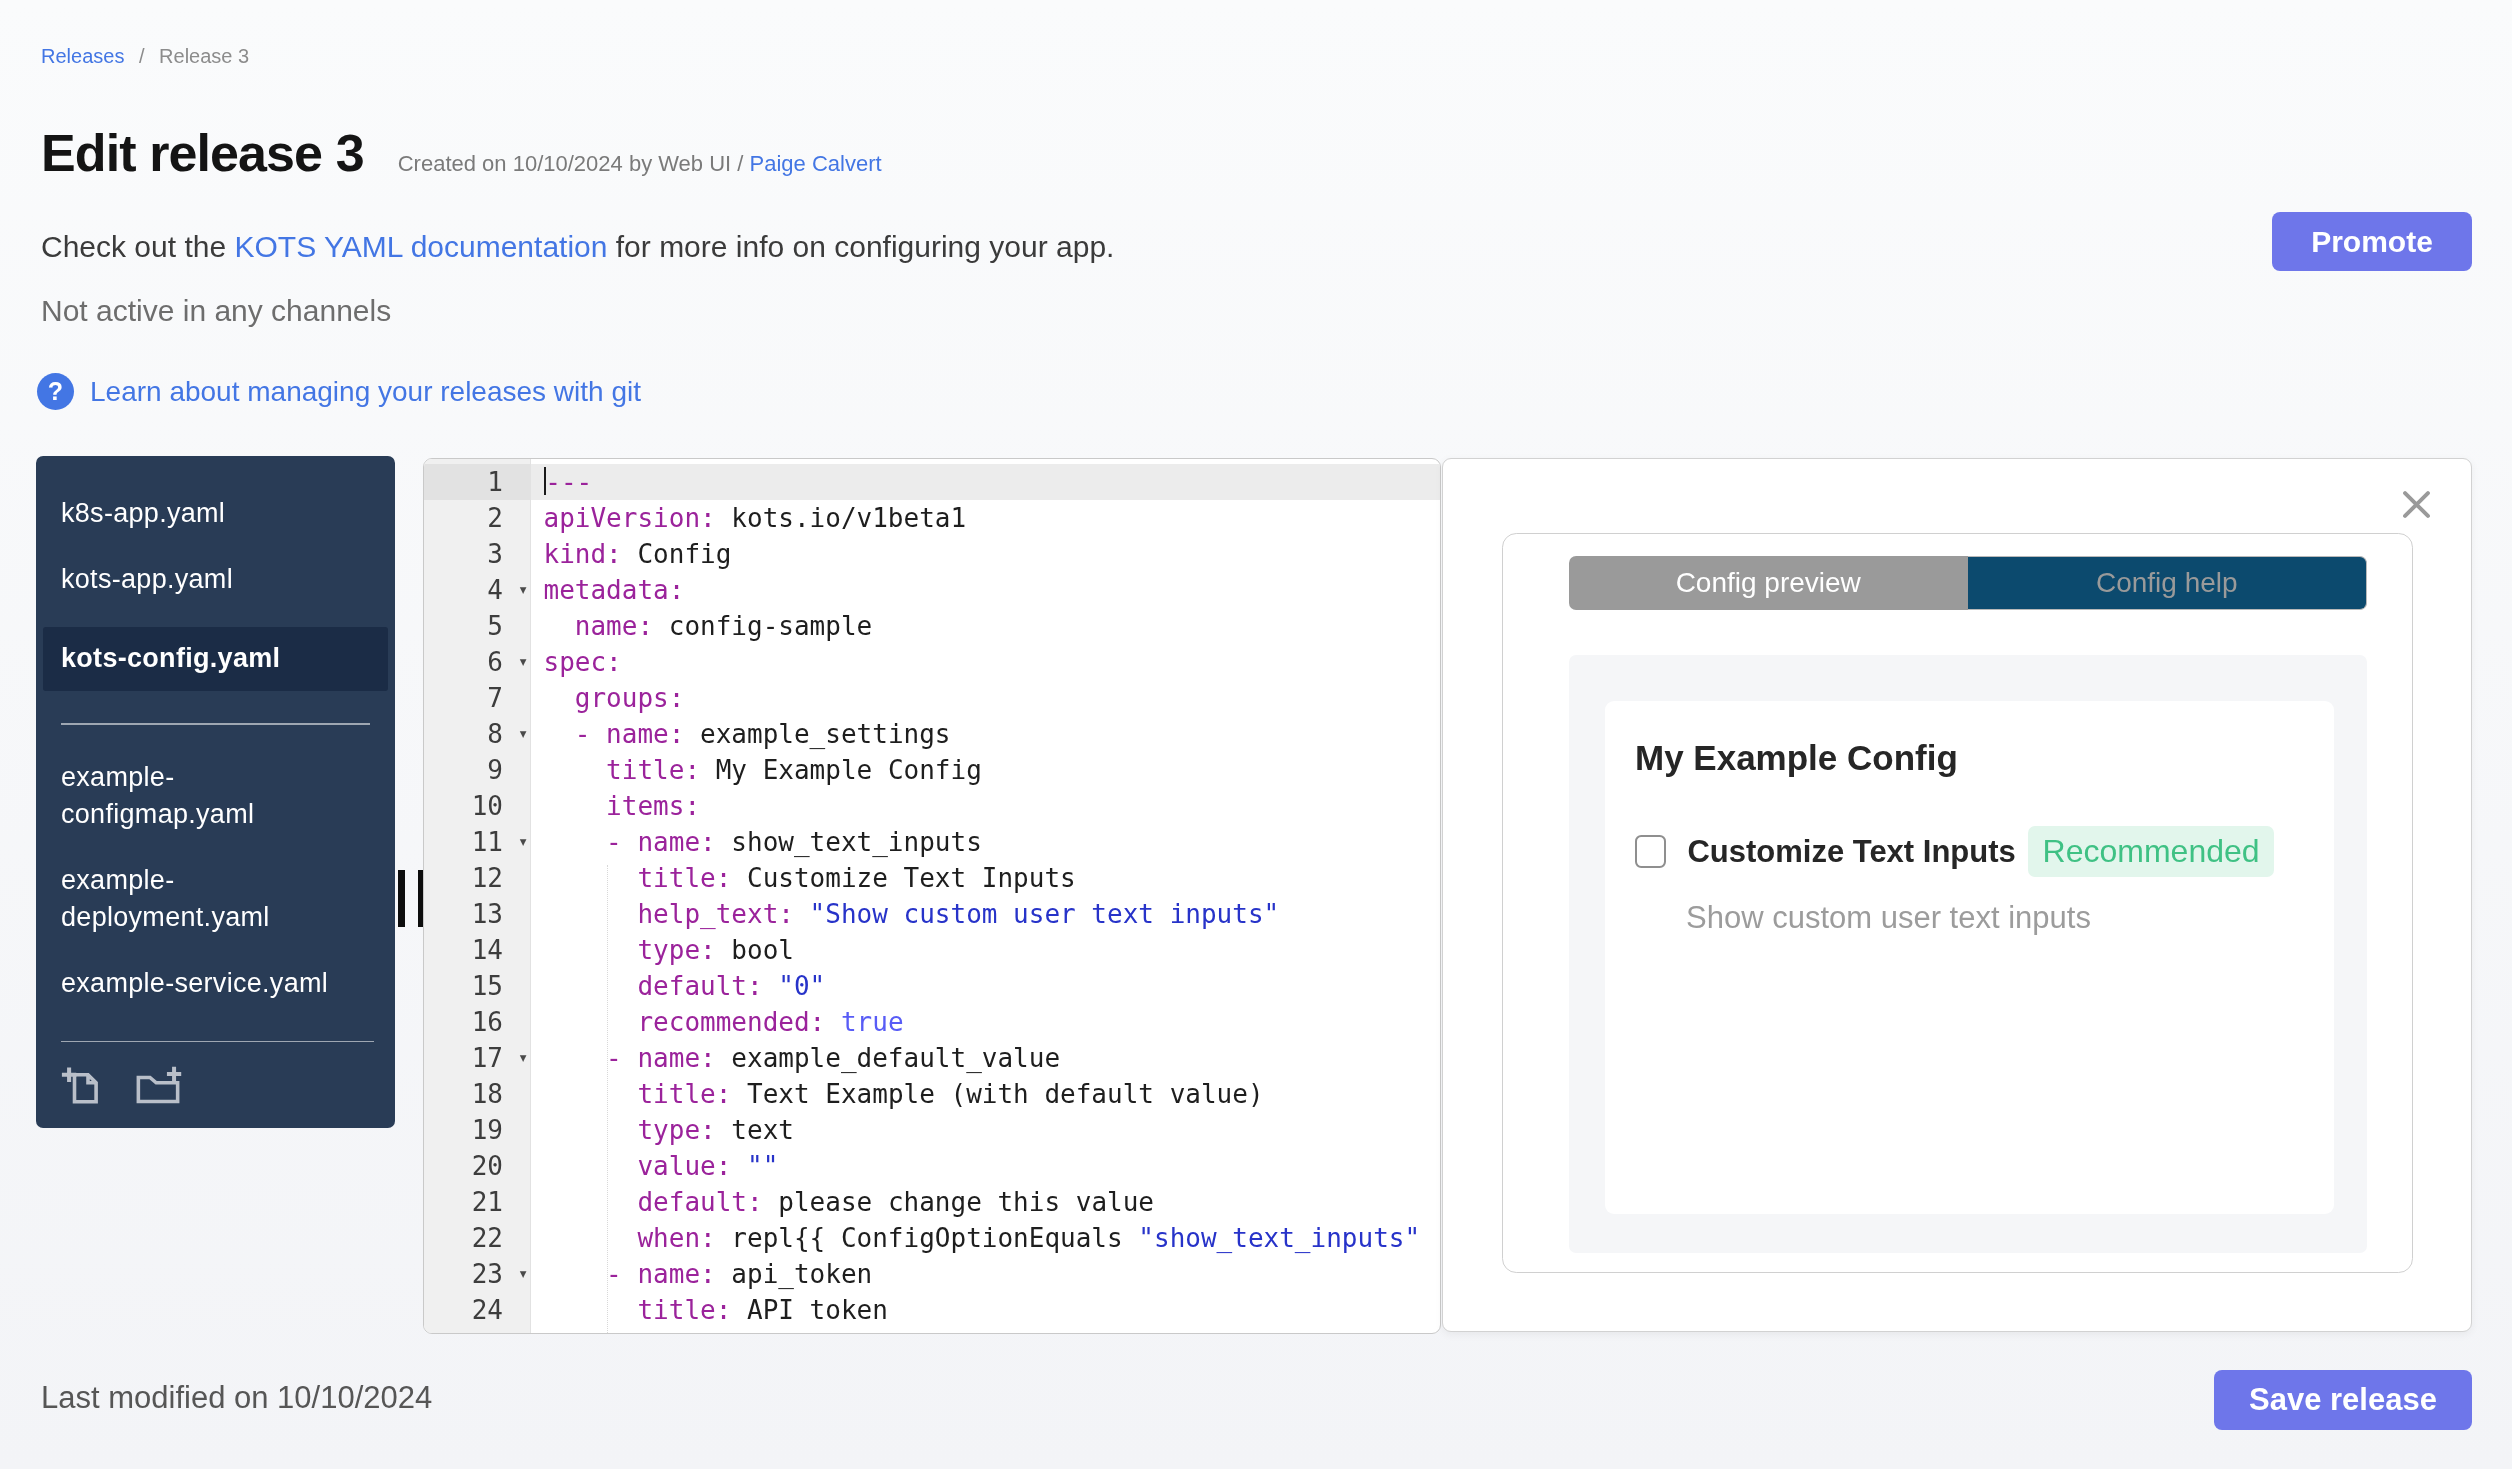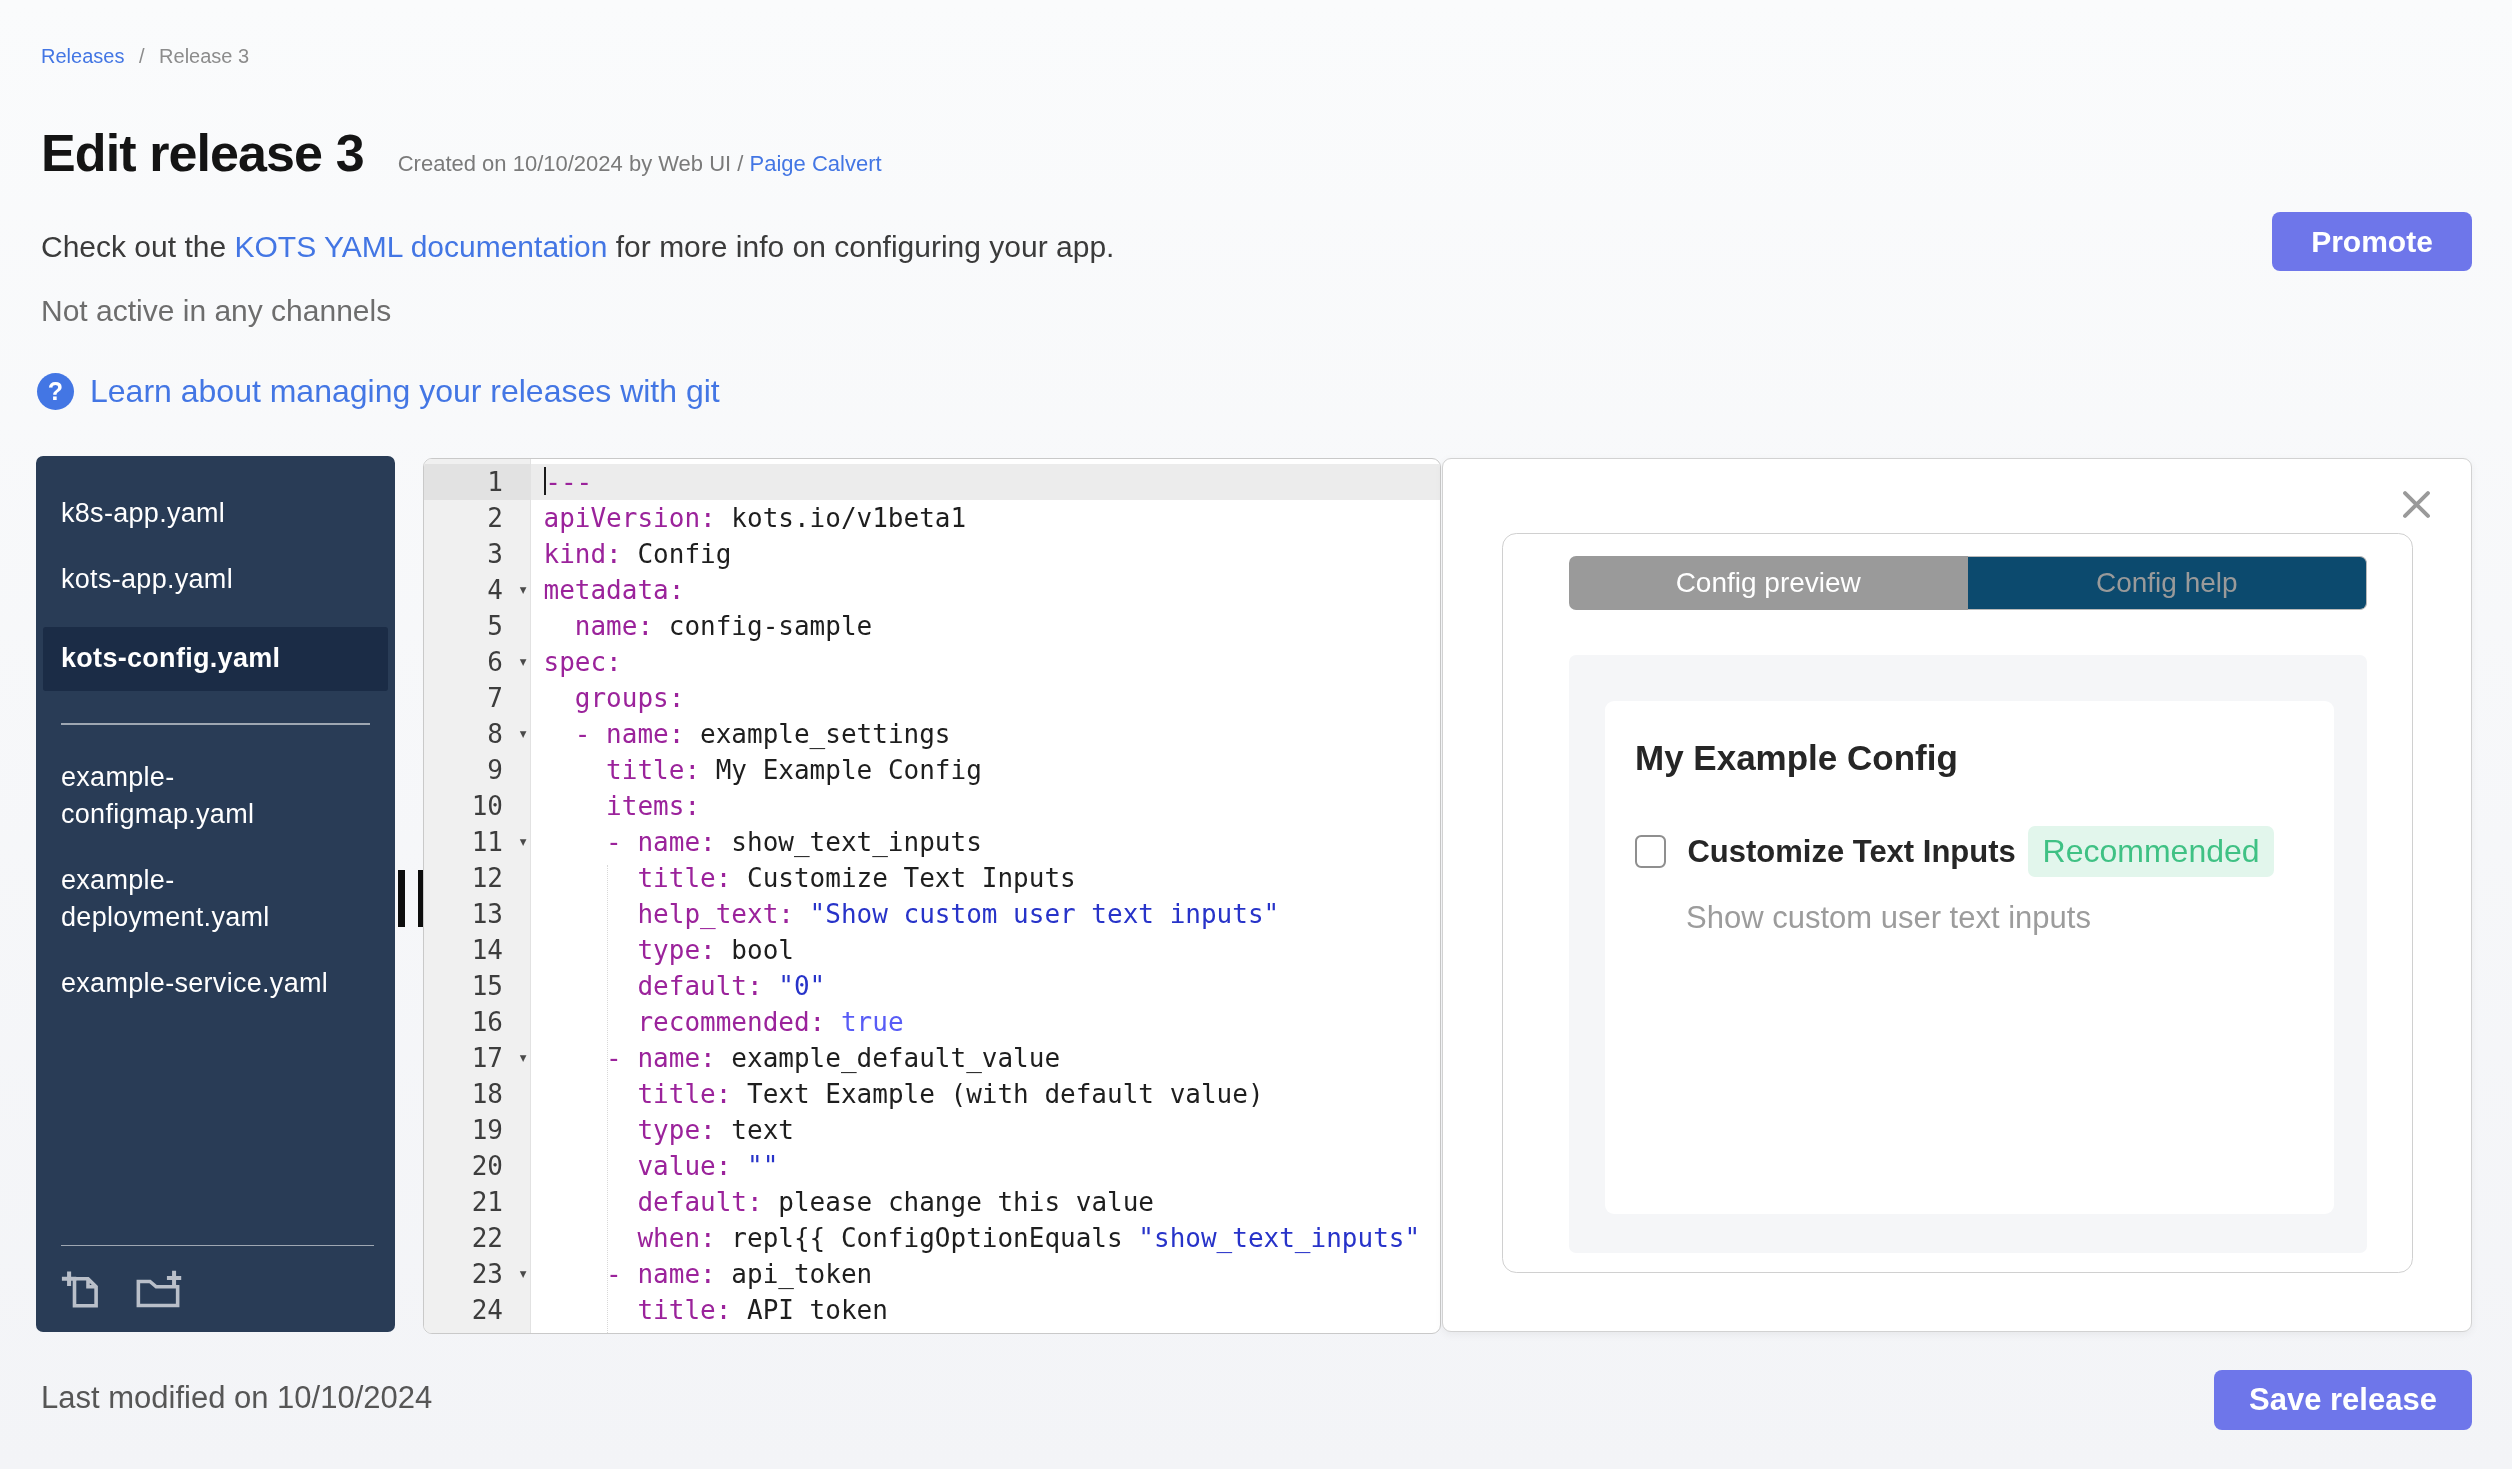--- a/index.html
+++ b/index.html
@@ -20,30 +20,30 @@
   .title-row { position:absolute; left:41px; top:123px; display:flex; align-items:baseline; }
   .page-title { font-size:52px; font-weight:bold; color:#141414; letter-spacing:-0.9px; }
   .created-on { font-size:22px; color:#7a7a7a; margin-left:34px; }
 
   .doc-line { position:absolute; left:41px; top:230px; font-size:30px; color:#3b3b3b; }
   .channel-status { position:absolute; left:41px; top:294px; font-size:30px; color:#6d6d6d; }
 
   .git-line { position:absolute; left:37px; top:373px; display:flex; align-items:center; }
   .q-icon { width:37px; height:37px; border-radius:50%; background:var(--link); color:#fff;
             font-size:25px; font-weight:bold; display:flex; align-items:center; justify-content:center; flex:none; }
-  .git-line .link { font-size:32px; margin-left:16px; }
+  .git-line .link { font-size:28px; margin-left:16px; }
 
   .btn { background:var(--button-bg); color:#fff; font-weight:bold; border:none; border-radius:8px;
          display:flex; align-items:center; justify-content:center; cursor:pointer;
          font-family:"Liberation Sans", sans-serif; position:absolute; }
   .promote-btn { left:2272px; top:212px; width:200px; height:59px; font-size:30px; }
   .save-btn { left:2214px; top:1370px; width:258px; height:60px; font-size:31px; }
 
   
-  .sidebar { position:absolute; left:36px; top:456px; width:359px; height:876px;
+  .sidebar { position:absolute; left:36px; top:456px; width:359px; height:672px;
              background:var(--sidebar-bg); border-radius:7.1px; box-sizing:border-box; overflow:hidden; }
   .file-list { padding:39px 25px 0 25px; }
   .file-item { color:#fff; font-size:27px; line-height:37px; margin-bottom:29px; cursor:pointer;
                width:296px; letter-spacing:0.3px; overflow-wrap:break-word; }
   .file-item.selected { font-weight:bold; background:var(--sidebar-selected-bg);
                         margin-left:-18px; margin-right:-18px; width:auto;
                         padding:13.4px 18px; border-radius:2.7px; }
   .sb-divider { height:1.8px; background:rgba(255,255,255,0.55); margin:32px 0 34px 0; }
   .sidebar-footer { position:absolute; left:25px; right:21.4px; bottom:0; height:86px;
                     border-top:1.8px solid rgba(255,255,255,0.55); display:flex; align-items:center; }

